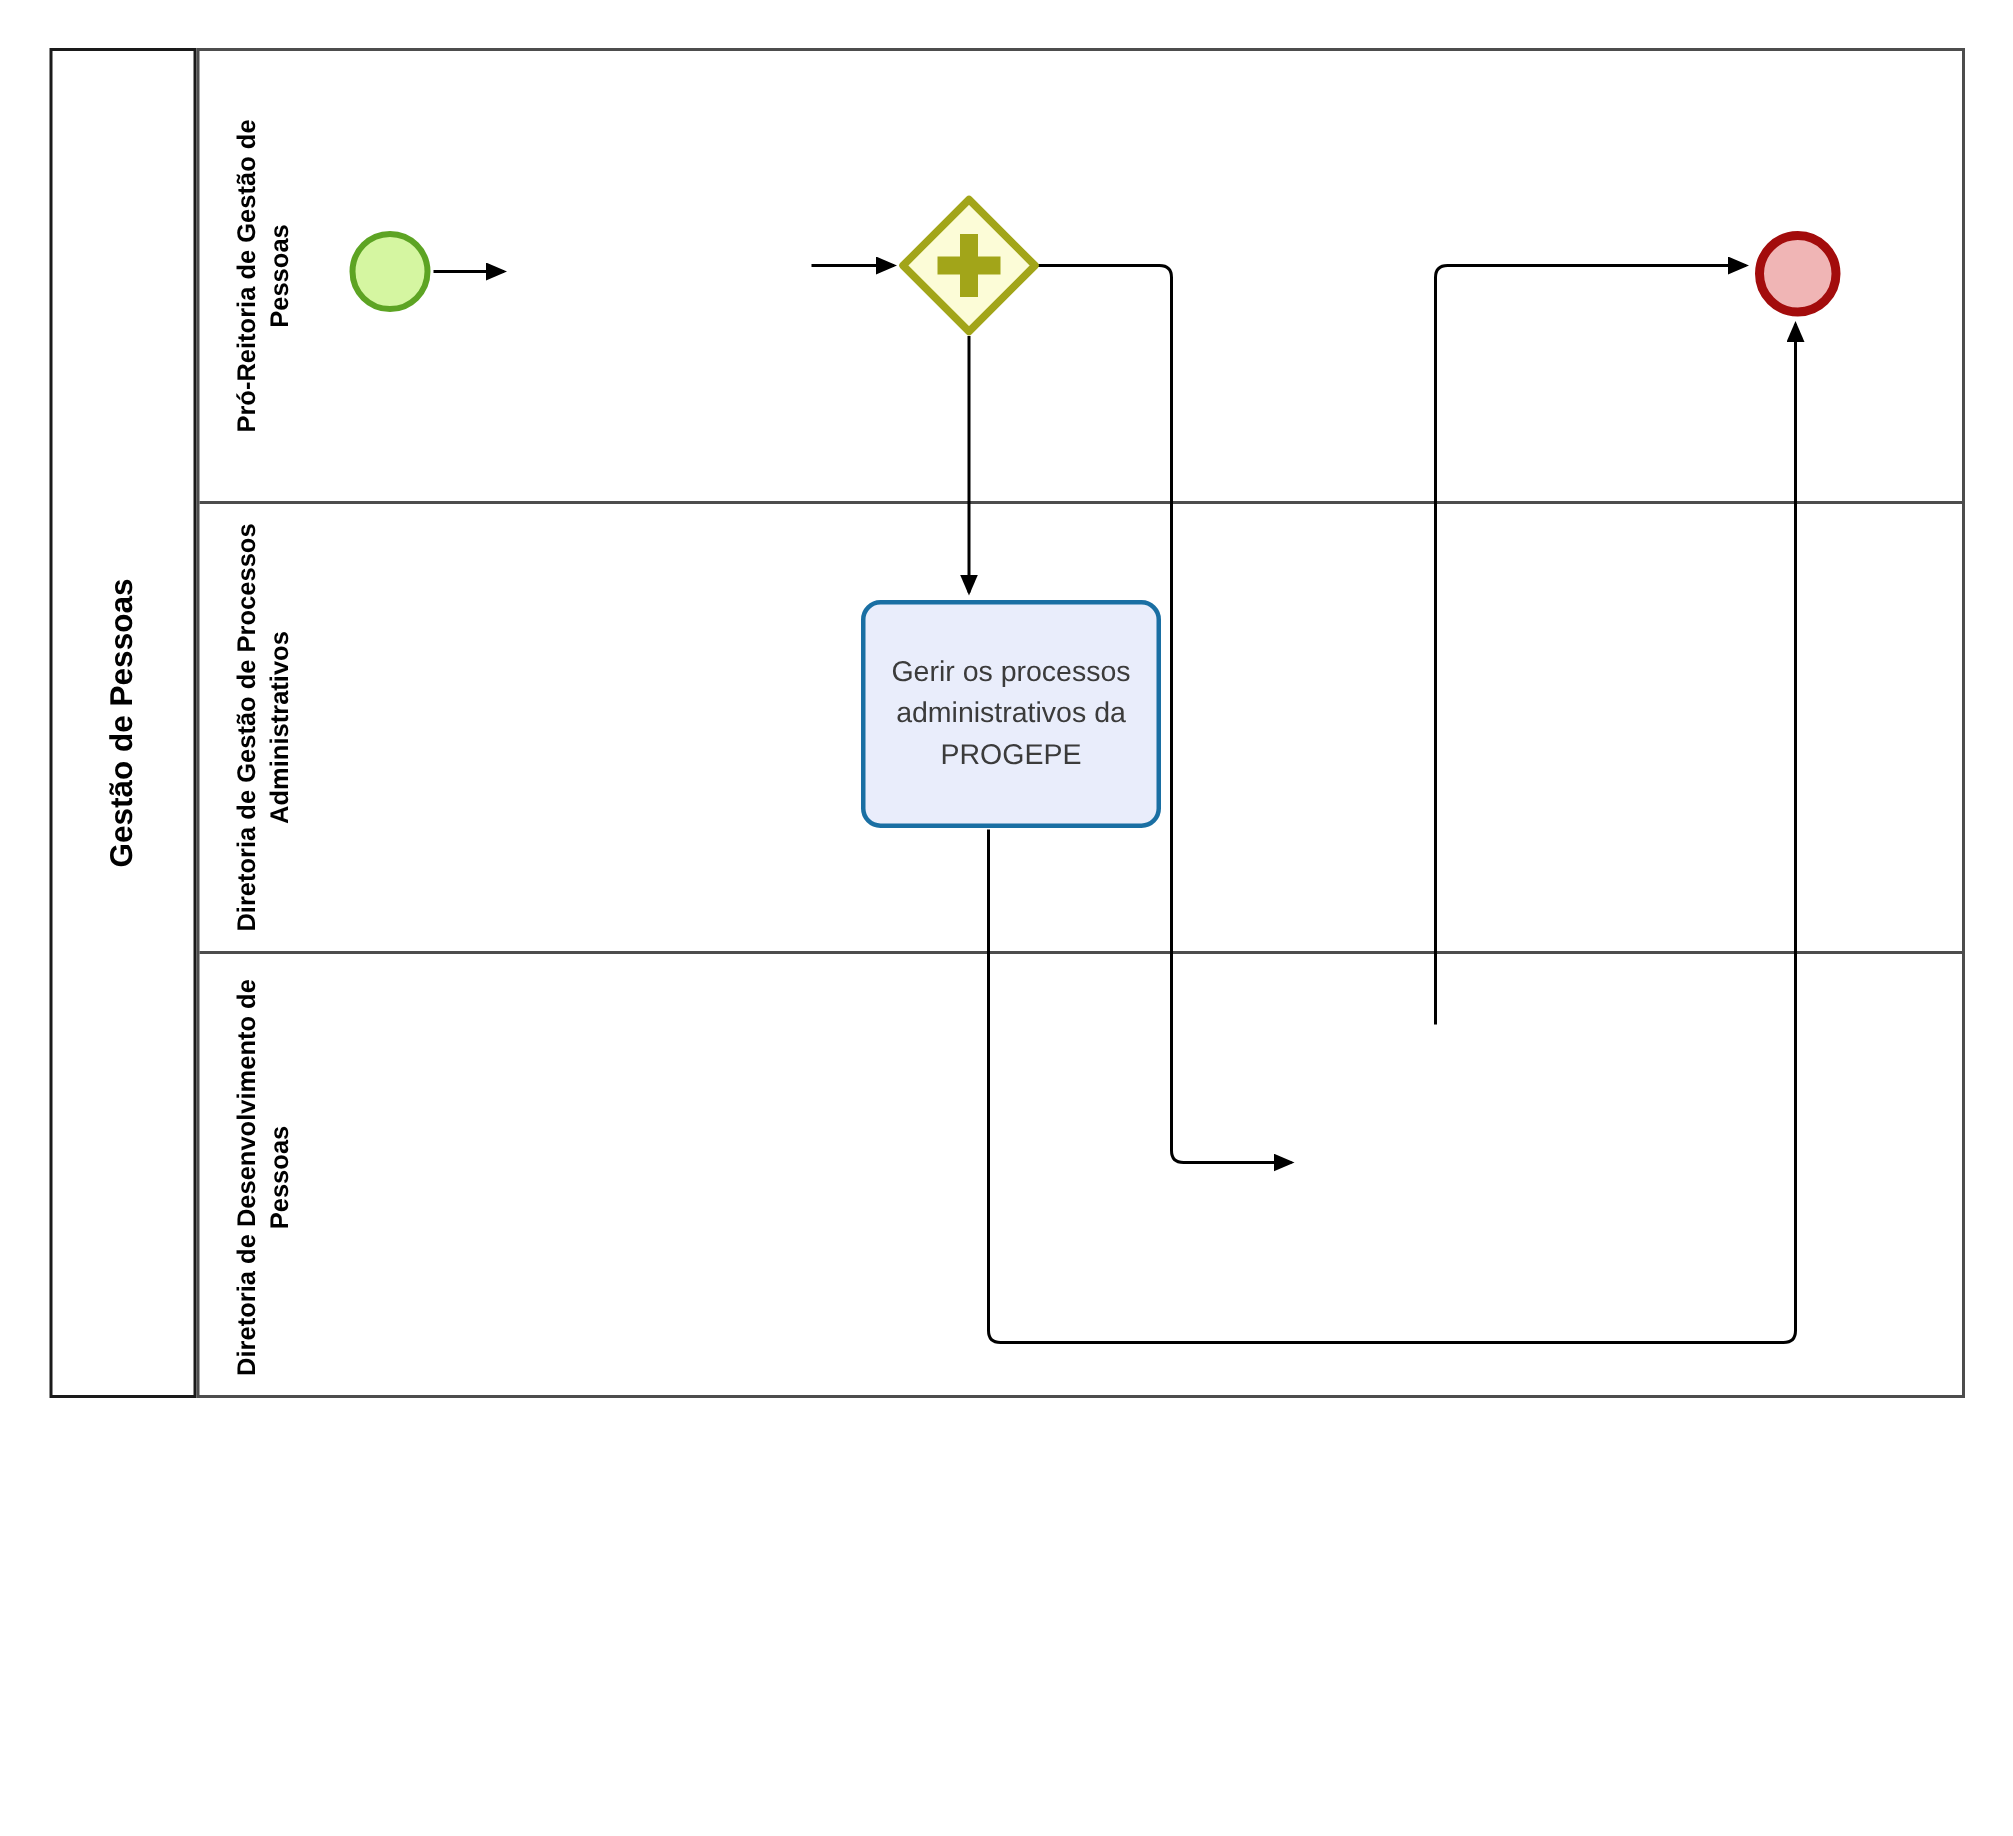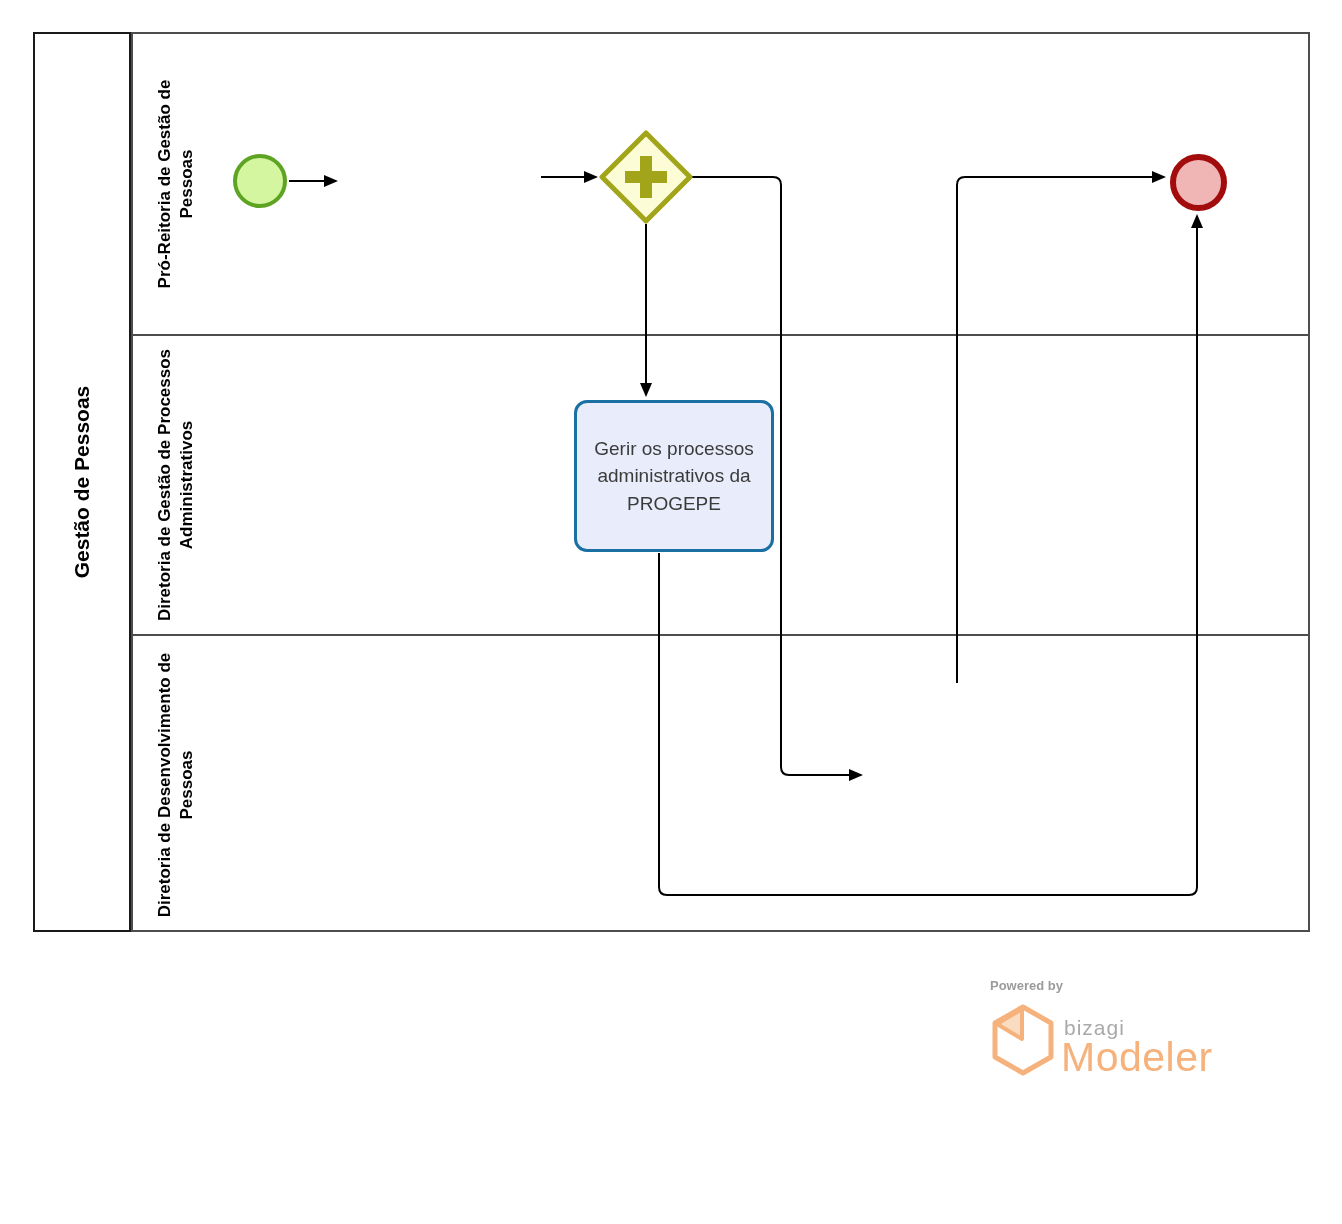--- a/index.html
+++ b/index.html
@@ -89,23 +89,14 @@
     <polygon points="47,3 91,47 47,91 3,47" fill="#fcfcd7" stroke="#a2a519" stroke-width="5" stroke-linejoin="round"></polygon>
     <rect x="26" y="41" width="42" height="12" fill="#a2a519"></rect>
     <rect x="41" y="26" width="12" height="42" fill="#a2a519"></rect>
   </svg>
 
   <div id="task-gerir" class="task">Gerir os processos administrativos da PROGEPE</div>
 
 
   <div id="end-event" class="event"></div>
 
-  <div id="footer">
-    <div id="powered-by">Powered by</div>
-    <svg id="logo-icon" width="66" height="72" viewBox="0 0 66 72" xmlns="http://www.w3.org/2000/svg">
-      <polygon points="33,3 61,19 61,53 33,69 5,53 5,19" fill="none" stroke="#f6b27c" stroke-width="5" stroke-linejoin="round"></polygon>
-      <polygon points="7,20 32,35 32,5" fill="#fadcc2" stroke="#f6b27c" stroke-width="4" stroke-linejoin="round"></polygon>
-    </svg>
-    <div id="brand-bizagi">bizagi</div>
-    <div id="brand-modeler">Modeler</div>
-  </div>
 
 </div>
 
 </body></html>

